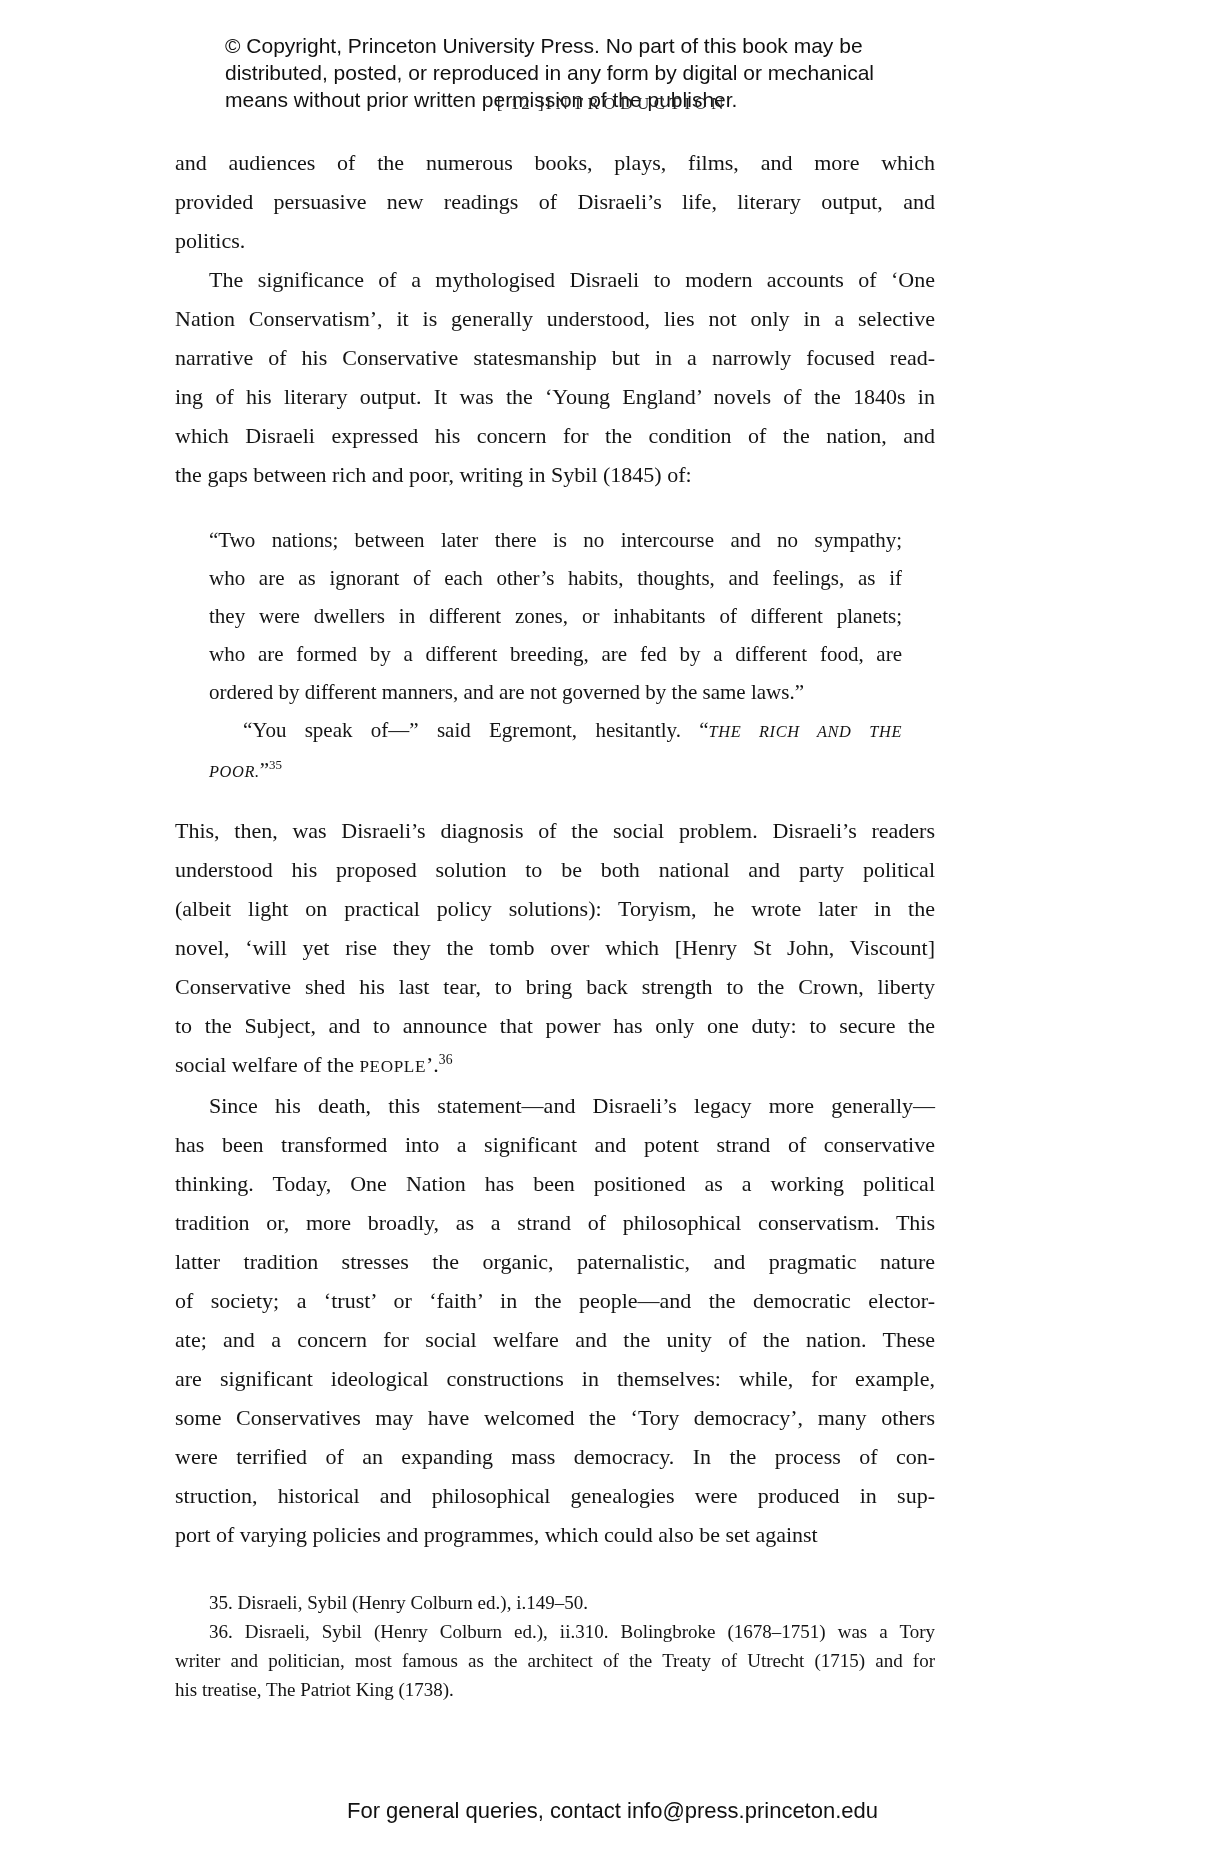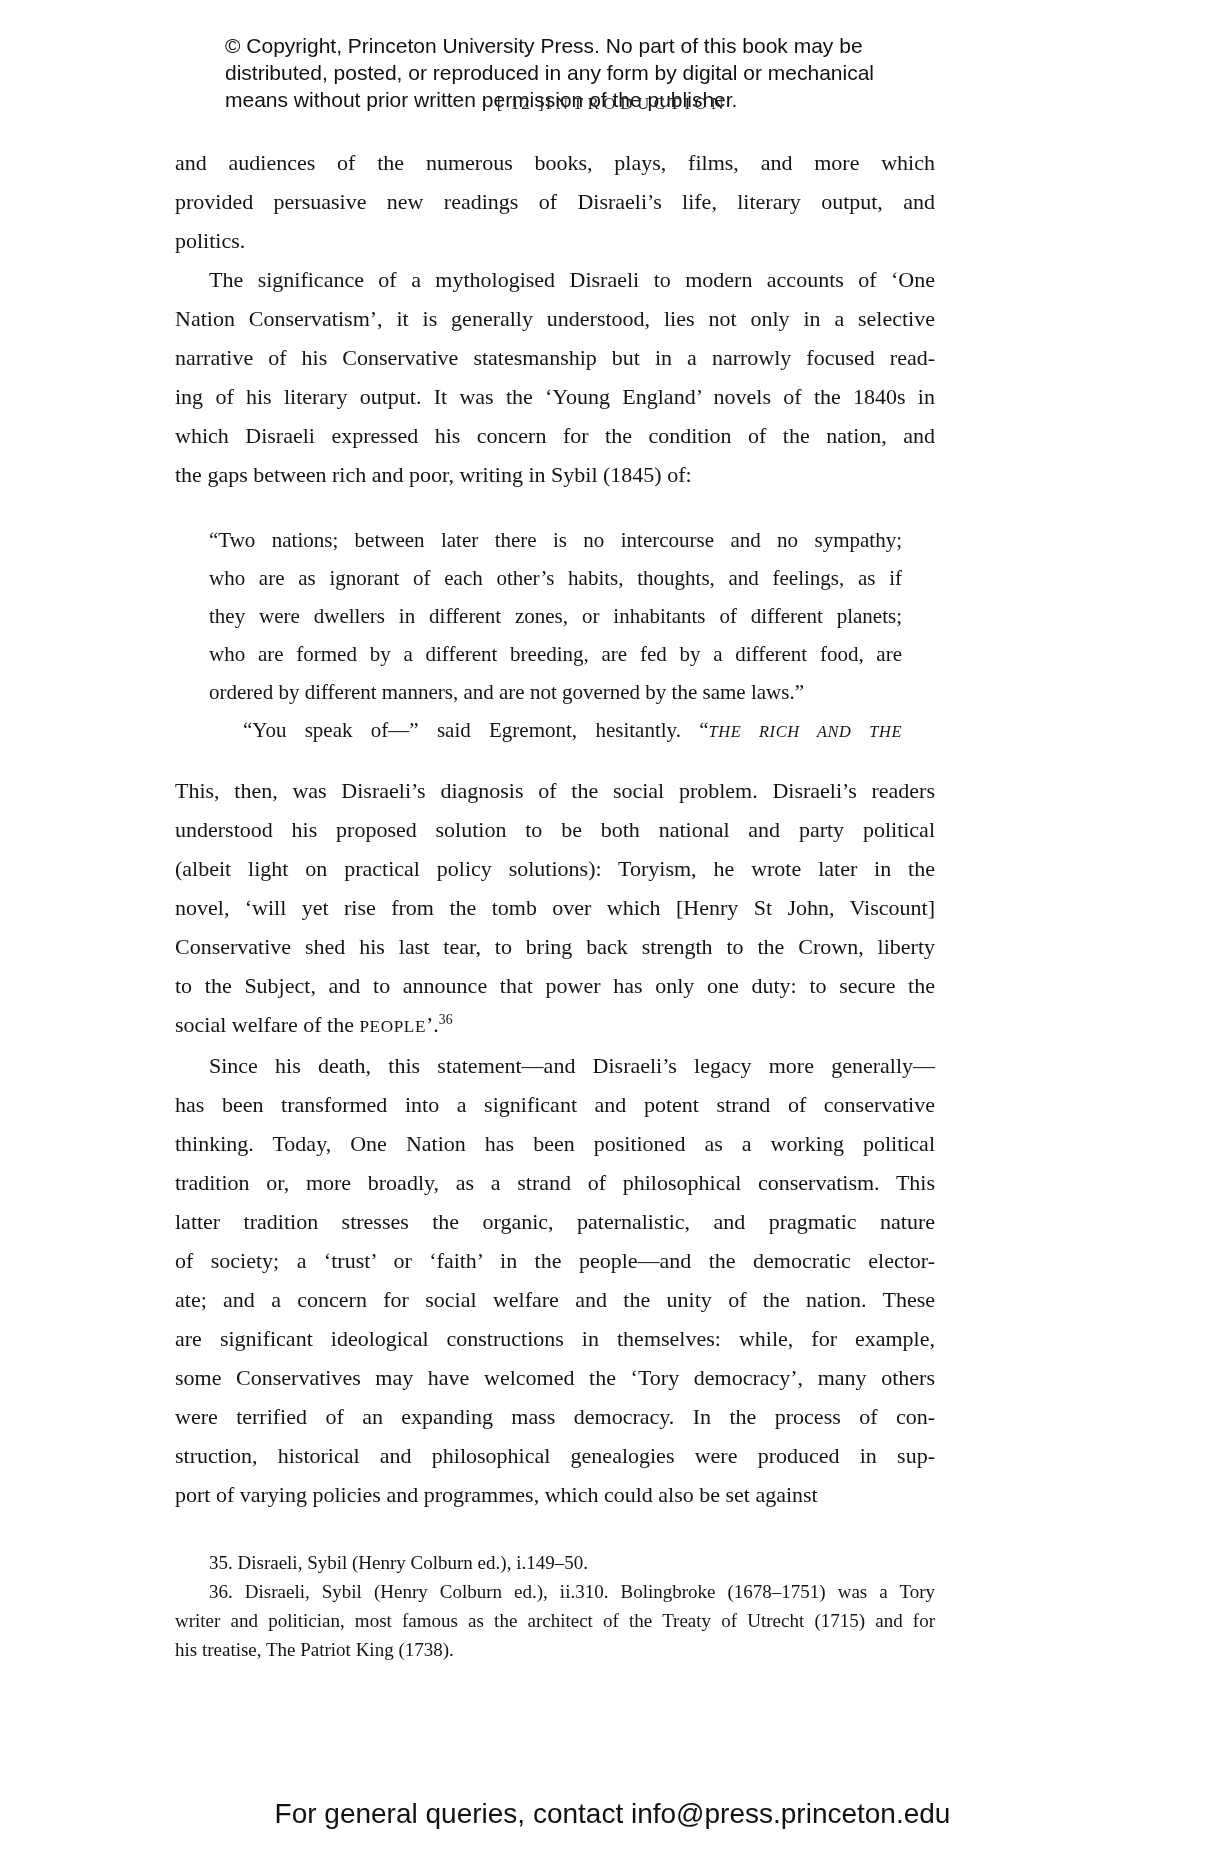--- a/index.html
+++ b/index.html
@@ -38,21 +38,21 @@
 
   
   .s-i{}
   .s-sc{font-size:.78em;letter-spacing:.6px;}
   .s-isc{font-style:italic;font-size:.78em;letter-spacing:.6px;}
   .s-sup{font-size:.62em;vertical-align:super;line-height:0;}
 
   
   .page-footer{
     position:absolute;left:0;top:1798px;width:1225px;text-align:center;
-    font-family:"Liberation Sans",sans-serif;font-size:28px;color:#111;
+    font-family:"Liberation Sans",sans-serif;font-size:22px;color:#111;
   }
 </style>
 </head>
 <body>
 
 <div class="page">
 
   <div class="copyright">
       <div class="line"><span>© Copyright, Princeton University Press. No part of this book may be</span></div>
       <div class="line"><span>distributed, posted, or reproduced in any form by digital or mechanical</span></div>
@@ -82,28 +82,29 @@
     <div class="quote-group">
       <div class="quote">
           <div class="line"><span>“Two nations; between later there is no intercourse and no sympathy;</span></div>
           <div class="line"><span>who are as ignorant of each other’s habits, thoughts, and feelings, as if</span></div>
           <div class="line"><span>they were dwellers in different zones, or inhabitants of different planets;</span></div>
           <div class="line"><span>who are formed by a different breeding, are fed by a different food, are</span></div>
           <div class="line last"><span>ordered by different manners, and are not governed by the same laws.”</span></div>
         </div>
       <div class="quote">
           <div class="line ind"><span>“You speak of—” said Egremont, hesitantly. “</span><span class="s-isc">THE RICH AND THE</span></div>
+          <div class="line last"><span class="s-isc">POOR.</span><span>”</span><span class="s-sup">35</span></div>
         </div>
     </div>
 
     <div class="para">
         <div class="line"><span>This, then, was Disraeli’s diagnosis of the social problem. Disraeli’s readers</span></div>
         <div class="line"><span>understood his proposed solution to be both national and party political</span></div>
         <div class="line"><span>(albeit light on practical policy solutions): Toryism, he wrote later in the</span></div>
-        <div class="line"><span>novel, ‘will yet rise from the tomb over which [Henry St John, Viscount]</span></div>
+        <div class="line"><span>novel, ‘will yet rise they the tomb over which [Henry St John, Viscount]</span></div>
         <div class="line"><span>Conservative shed his last tear, to bring back strength to the Crown, liberty</span></div>
         <div class="line"><span>to the Subject, and to announce that power has only one duty: to secure the</span></div>
         <div class="line last"><span>social welfare of the </span><span class="s-sc">PEOPLE</span><span>’.</span><span class="s-sup">36</span></div>
       </div>
     <div class="para">
         <div class="line ind"><span>Since his death, this statement—and Disraeli’s legacy more generally—</span></div>
         <div class="line"><span>has been transformed into a significant and potent strand of conservative</span></div>
         <div class="line"><span>thinking. Today, One Nation has been positioned as a working political</span></div>
         <div class="line"><span>tradition or, more broadly, as a strand of philosophical conservatism. This</span></div>
         <div class="line"><span>latter tradition stresses the organic, paternalistic, and pragmatic nature</span></div>

